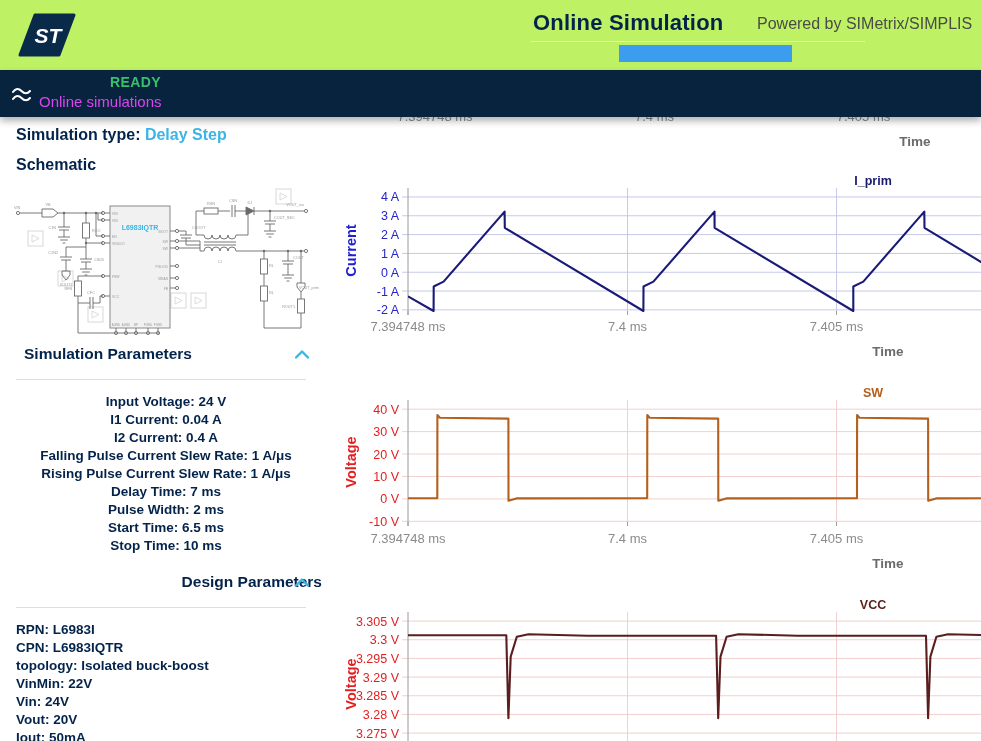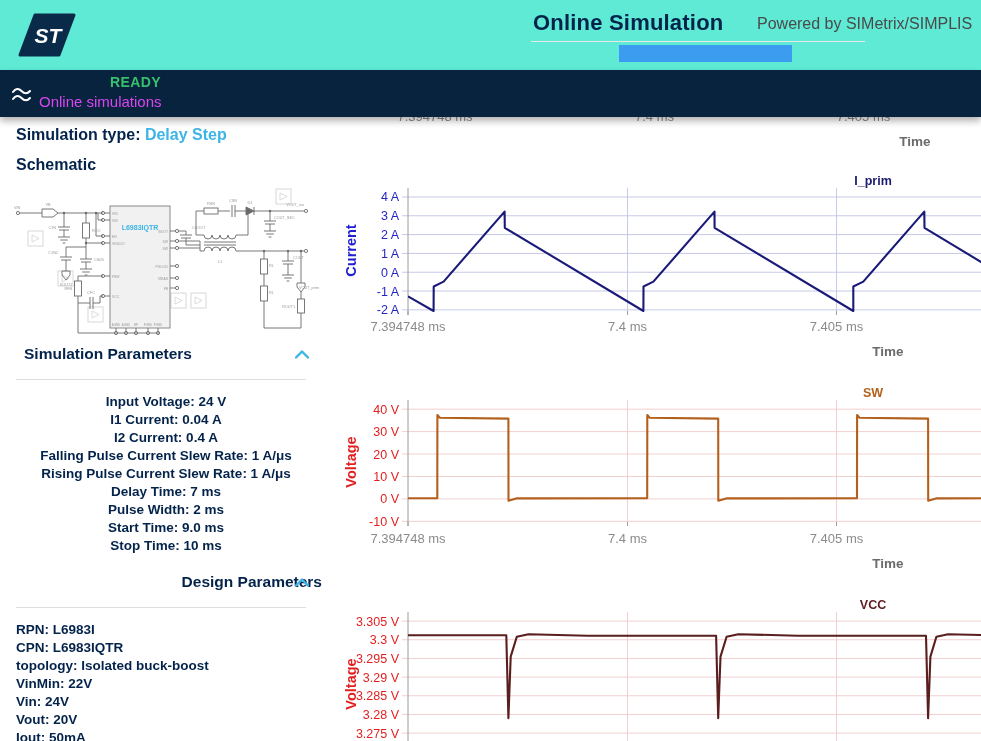--- a/index.html
+++ b/index.html
@@ -9,21 +9,21 @@
 
   
   .charts { position:absolute; left:330px; top:0; width:651px; height:741px; z-index:1; }
   .chart { position:absolute; width:651px; height:196px; }
   #chart0 { left:27px; top:-40px; }
   #chart1 { left:0;  top:170px; }
   #chart2 { left:0;  top:382px; }
   #chart3 { left:0;  top:594px; }
 
   
-  .header { position:absolute; left:0; top:0; width:981px; height:86px; background:#5eead4; z-index:20; }
+  .header { position:absolute; left:0; top:0; width:981px; height:86px; background:#bef264; z-index:20; }
   .logo { position:absolute; left:18px; top:13px; width:58px; height:44px; cursor:pointer; }
   .page-title { position:absolute; left:533px; top:10px; font-size:22px; font-weight:bold; color:#03234b; letter-spacing:.2px; }
   .powered { position:absolute; left:757px; top:15px; font-size:16px; color:#4a4a4a; }
   .title-divider { position:absolute; left:531px; top:41px; width:334px; height:1px; background:#e9e9e9; }
   .blue-btn { position:absolute; left:619px; top:45px; width:173px; height:17px; background:#3c9cf0; border:none; cursor:pointer; }
 
   
   .navbar { position:absolute; left:0; top:70px; width:981px; height:47px; background:#08233e; z-index:30;
     box-shadow:0 4px 7px rgba(0,0,0,.30); }
   .wave-icon { position:absolute; left:11px; top:16px; width:21px; height:17px; }
@@ -384,21 +384,21 @@
     </div>
     <div class="rule" id="rule0"></div>
     <div class="plist" id="list0">
         <div>Input Voltage: 24 V</div>
         <div>I1 Current: 0.04 A</div>
         <div>I2 Current: 0.4 A</div>
         <div>Falling Pulse Current Slew Rate: 1 A/μs</div>
         <div>Rising Pulse Current Slew Rate: 1 A/μs</div>
         <div>Delay Time: 7 ms</div>
         <div>Pulse Width: 2 ms</div>
-        <div>Start Time: 9.0 ms</div>
+        <div>Start Time: 6.5 ms</div>
         <div>Stop Time: 10 ms</div>
       </div>
 
     <div class="section-head" id="sec1">
       <span>Design Parameters</span>
       <svg class="chev" viewBox="0 0 14 9">
         <polyline points="1,7.5 7,1.5 13,7.5" fill="none" stroke="#3cb4e6" stroke-width="2.4" stroke-linecap="round" stroke-linejoin="round"></polyline>
       </svg>
     </div>
     <div class="rule" id="rule1"></div>

